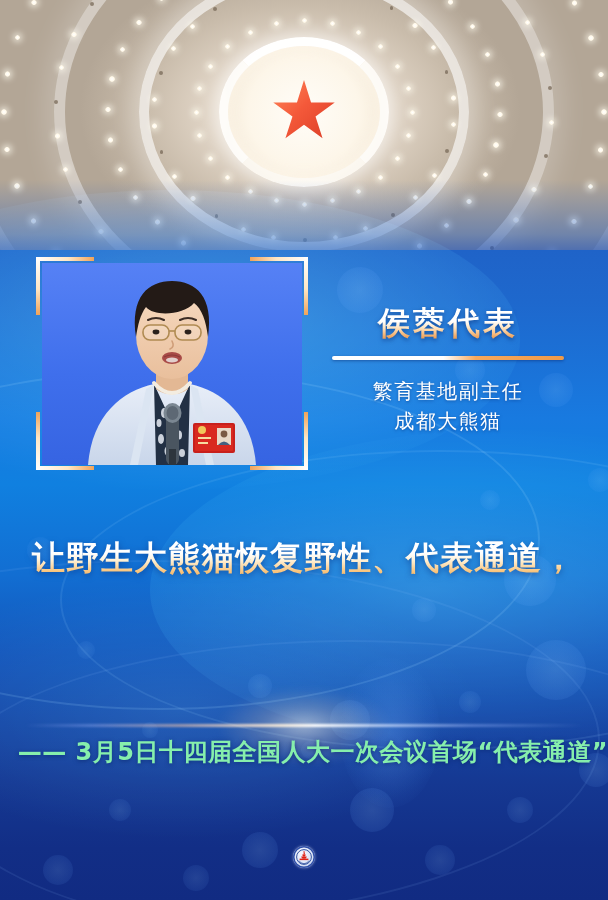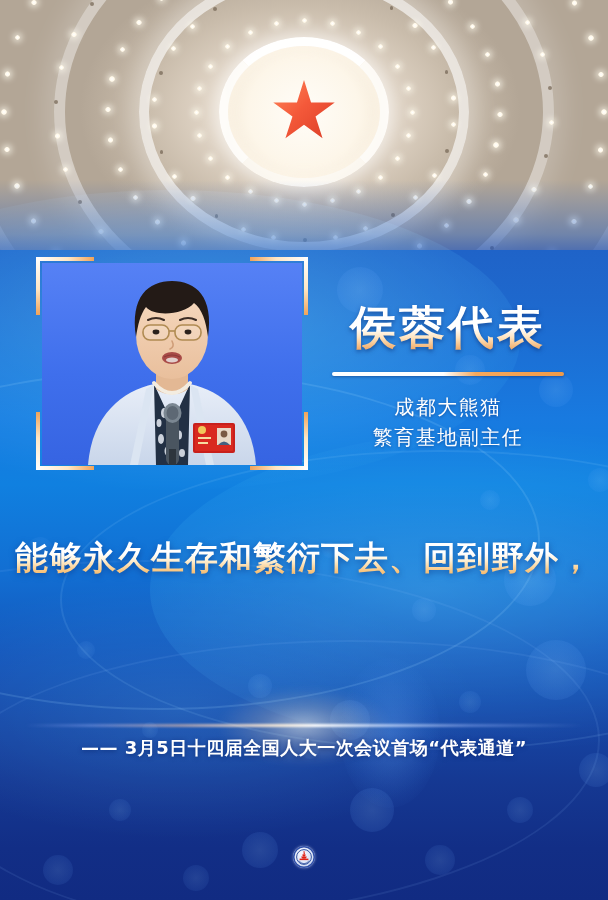--- a/index.html
+++ b/index.html
@@ -189,25 +189,25 @@
     background:linear-gradient(270deg,#ffffff 0%,#ffe6c4 55%,#f0a35a 100%); }
   .c-br .v { right:0; bottom:0; height:58px;
     background:linear-gradient(0deg,#ffffff 0%,#ffe6c4 55%,#f0a35a 100%); }
 
   
   .nameblock {
     position:absolute; left:318px; top:305px; width:260px;
     text-align:center;
   }
   .name-text {
-    font-size:46px; font-weight:bold; letter-spacing:3px; line-height:1.15;
+    font-size:32px; font-weight:bold; letter-spacing:3px; line-height:1.15;
     background:linear-gradient(180deg,#ffffff 0%,#ffffff 44%,#ffe3bd 62%,#f0a661 86%,#e08f45 100%);
     -webkit-background-clip:text; background-clip:text; color:transparent;
     filter:drop-shadow(0 2px 2px rgba(10,40,110,.55));
-    font-family:Liberation Mono, monospace;
+    font-family:Liberation Sans, sans-serif;
   }
   .name-rule {
     margin:14px auto 0; width:232px; height:4px; border-radius:2px;
     background:linear-gradient(90deg,#ffffff 0%,#ffffff 48%,#f6a85c 62%,#ef9a48 100%);
     box-shadow:0 1px 3px rgba(8,34,100,.45);
   }
   .name-role {
     margin-top:16px; font-size:20px; line-height:1.5; letter-spacing:1.5px;
     color:#ffffff; font-weight:500;
     text-shadow:0 1px 3px rgba(10,40,110,.5);
@@ -221,22 +221,22 @@
   .quote-line {
     font-size:33px; font-weight:bold; line-height:1.6; letter-spacing:1px;
     background:linear-gradient(180deg,#ffffff 0%,#ffffff 40%,#fff0d4 54%,#f9c57e 74%,#eda553 92%,#e79a42 100%);
     -webkit-background-clip:text; background-clip:text; color:transparent;
     filter:drop-shadow(0 2px 3px rgba(8,45,125,.55));
     font-family:"DejaVu Sans","Liberation Sans",sans-serif;
   }
 
   
   .attrib {
-    position:absolute; left:0; top:736px; width:608px; text-align:center;
-    font-size:18px; font-weight:bold; color:#ffffff; letter-spacing:.5px;
+    position:absolute; left:0; top:736px; width:608px; text-align:right;
+    font-size:24px; font-weight:bold; color:#86efac; letter-spacing:.5px;
     text-shadow:0 1px 4px rgba(6,30,95,.6);
     font-family:"DejaVu Sans","Liberation Sans",sans-serif;
   }
 
   
   .logo {
     position:absolute; left:293px; top:846px; width:22px; height:22px;
     border-radius:50%;
     background:radial-gradient(circle at 38% 32%, #f2f5ff 0%, #dbe4f7 55%, #b9c6e6 100%);
     box-shadow:0 0 3px rgba(255,255,255,.45), inset 0 0 0 1.5px #2f4fa8;
@@ -517,27 +517,27 @@
     <span class="corner c-br">
         <i class="h"></i>
         <i class="v"></i>
       </span>
   </div>
 
   <div class="nameblock">
     <div class="name-text">侯蓉代表</div>
     <div class="name-rule"></div>
     <div class="name-role">
+      <div>繁育基地副主任</div>
       <div>成都大熊猫</div>
-      <div>繁育基地副主任</div>
     </div>
   </div>
 
   <div class="quote">
-    <div class="quote-line">能够永久生存和繁衍下去、回到野外，</div>
+    <div class="quote-line">让野生大熊猫恢复野性、代表通道，</div>
   </div>
 
   <div class="attrib">—— 3月5日十四届全国人大一次会议首场“代表通道”</div>
 
   <div class="logo">
     <svg width="16" height="16" viewBox="0 0 16 16">
       <circle cx="8" cy="8" r="7.4" fill="none" stroke="#33529f" stroke-width="1"></circle>
       <path d="M8 2.2 L9 5.2 L8 5.2 Z" fill="#e02318"></path>
       <path d="M6.2 5.6 L9.8 5.6 L9.2 7.2 L6.8 7.2 Z" fill="#e02318"></path>
       <path d="M5.2 7.6 L10.8 7.6 L10 9.4 L6 9.4 Z" fill="#e02318"></path>

